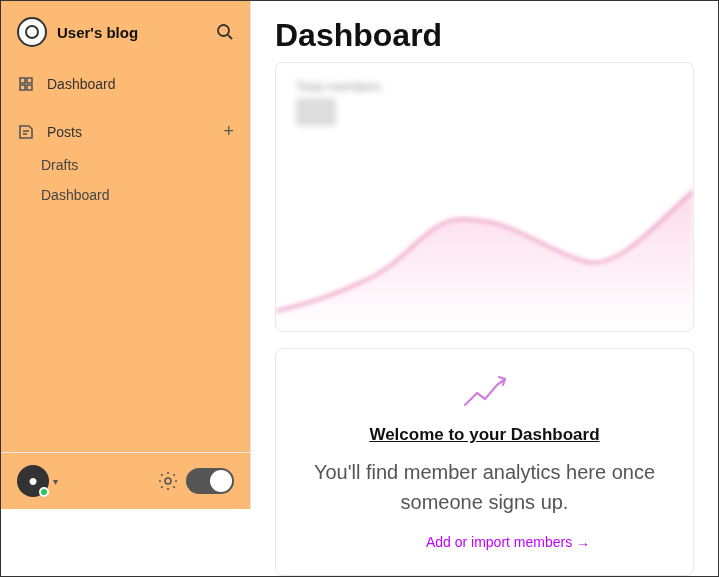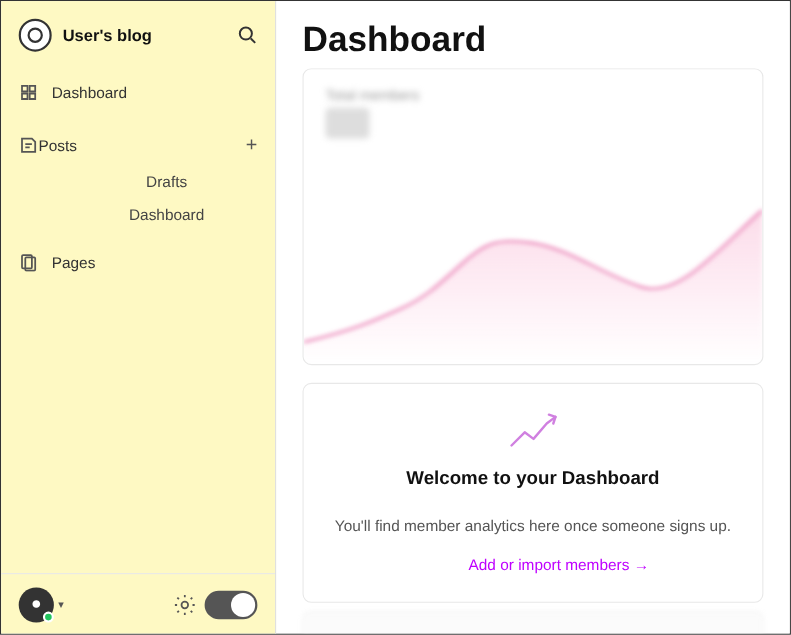--- a/index.html
+++ b/index.html
@@ -10,27 +10,26 @@
       height: 577px;
       overflow: hidden;
       display: flex;
       border: 1px solid #333;
     }
 
     
     .sidebar {
       width: 250px;
       min-width: 250px;
-      height: 577px;
+      height: 508px;
       border-right: 1px solid #e0e0e0;
       display: flex;
       flex-direction: column;
-      background: #fef9c3;
-      position: relative;
-      text-align: center;
+      background: #fdba74;
+      position: relative;
     }
 
     .sidebar-header {
       display: flex;
       align-items: center;
       justify-content: space-between;
       padding: 16px 16px 12px 16px;
     }
 
     .sidebar-brand {
@@ -105,33 +104,34 @@
       display: flex;
       align-items: center;
       justify-content: space-between;
       padding: 8px 16px;
       cursor: pointer;
     }
 
     .nav-section-header-left {
       display: flex;
       align-items: center;
+      gap: 12px;
       font-size: 14px;
       color: #333;
       font-weight: 500;
     }
 
     .nav-plus-btn {
       color: #555;
       font-size: 18px;
       cursor: pointer;
     }
 
     .nav-sub-item {
-      padding: 7px 16px 7px 68px;
+      padding: 7px 16px 7px 40px;
       font-size: 14px;
       color: #444;
       cursor: pointer;
     }
 
     .members-badge {
       margin-left: auto;
       background: #e8e8e8;
       color: #555;
       border-radius: 10px;
@@ -314,25 +314,26 @@
     .welcome-icon {
       margin-bottom: 12px;
       display: flex;
       justify-content: center;
     }
 
     .welcome-title {
       font-size: 17px;
       font-weight: 700;
       color: #111;
-      margin-bottom: 23px;
+      margin-bottom: 12px;
+      text-decoration: underline;
     }
 
     .welcome-subtitle {
-      font-size: 14px;
+      font-size: 20px;
       color: #555;
       line-height: 1.5;
       margin-bottom: 16px;
     }
 
     .welcome-cta {
       font-size: 14px;
       color: #bf00ff;
       font-weight: 500;
       cursor: pointer;
@@ -407,29 +408,20 @@
       <span>Drafts</span>
     </div>
 
     <div class="nav-sub-item">
       <span>Dashboard</span>
     </div>
 
 
     <div class="nav-divider"></div>
 
-    <div class="nav-item">
-      <span class="nav-icon">
-        <svg width="16" height="16" viewBox="0 0 16 16" fill="none" stroke="#555" stroke-width="1.6">
-          <rect x="2" y="1" width="9" height="12" rx="1"></rect>
-          <rect x="5" y="3" width="9" height="12" rx="1" fill="none"></rect>
-        </svg>
-      </span>
-      <span>Pages</span>
-    </div>
 
 
   </div>
 
   <div class="sidebar-footer">
     <div class="avatar-area">
       <div class="avatar-circle">
         <span class="avatar-person">●</span>
         <div class="avatar-dot"></div>
       </div>

